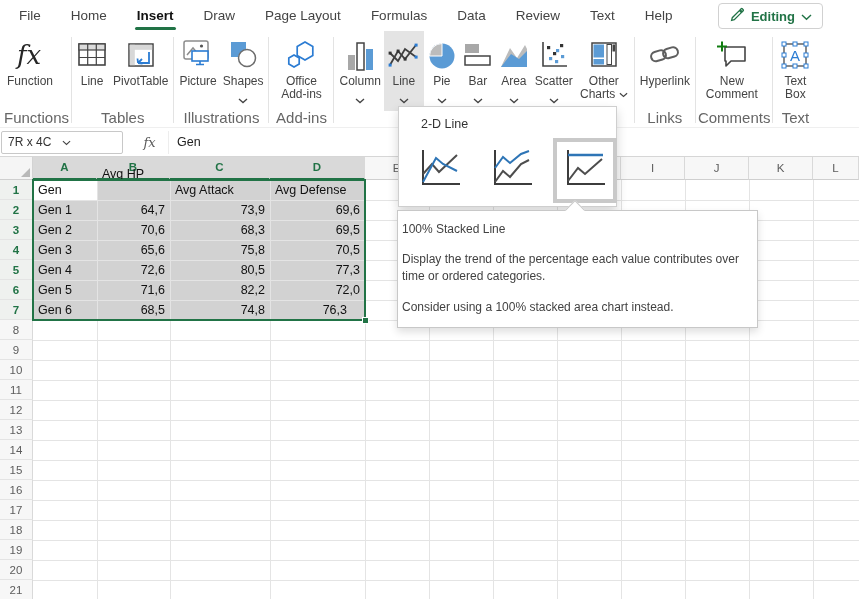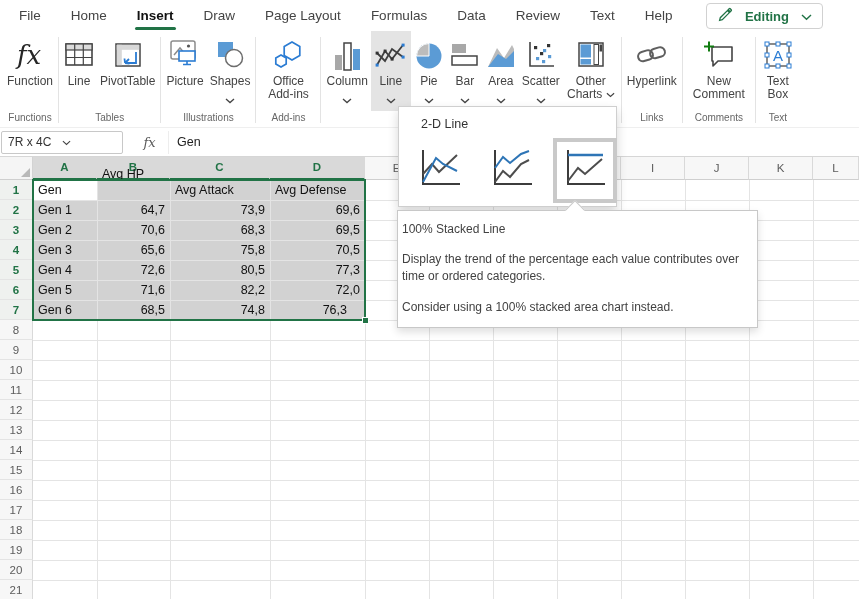--- a/index.html
+++ b/index.html
@@ -9,32 +9,32 @@
   
   .menubar { position:absolute; top:0; left:0; width:859px; height:31px;
              display:flex; align-items:stretch; padding-left:4px; background:#fff; }
   #menu-tabs { display:flex; align-items:stretch; }
   .menu-tab { position:relative; display:inline-flex; align-items:center;
               padding:0 15px; font-size:13.5px; color:#444; cursor:default; }
   .menu-tab.active { color:#111; font-weight:bold; }
   .menu-tab.active::after { content:""; position:absolute; left:13px; right:13px;
               bottom:1px; height:3px; background:#217346; border-radius:2px; }
   .editing-btn { position:absolute; right:36px; top:3px; height:26px;
-              display:flex; align-items:center; gap:12px; padding:0 10px;
+              display:flex; align-items:center; gap:6px; padding:0 10px;
               background:#fff; border:1px solid #d1d1d1; border-radius:4px;
               color:#217346; font-size:13px; font-weight:bold; }
   .editing-btn .chev path { stroke:#217346; }
 
   
   .ribbon { position:absolute; top:31px; left:0; width:859px; height:97px;
             display:flex; align-items:stretch; padding:0 0 0 4px;
             border-bottom:1px solid #efefef; background:#fff; }
   .rgroup { display:flex; flex-direction:column; }
   .rbuttons { flex:1; display:flex; align-items:stretch; }
-  .rlabel { height:16px; line-height:14px; text-align:center; font-size:10px; color:#666; }
+  .rlabel { height:16px; line-height:14px; text-align:center; font-size:15px; color:#666; }
   .rdivider { width:1px; background:#e3e3e3; margin:6px 2px 4px 2px; }
   .rbtn { display:flex; flex-direction:column; align-items:center;
           padding:6px 3px 0 3px; color:#444; }
   .rbtn .icon { height:36px; display:flex; align-items:center; justify-content:center; }
   .rbtn .lbl { margin-top:2px; font-size:12px; line-height:13px; text-align:center;
                white-space:nowrap; }
   .rbtn .lbl.wrap { white-space:normal; }
   .rbtn .chevrow { margin-top:2px; height:8px; }
   .chev path { stroke:#444; }
   .rbtn.selected { background:#e4e4e4; }

